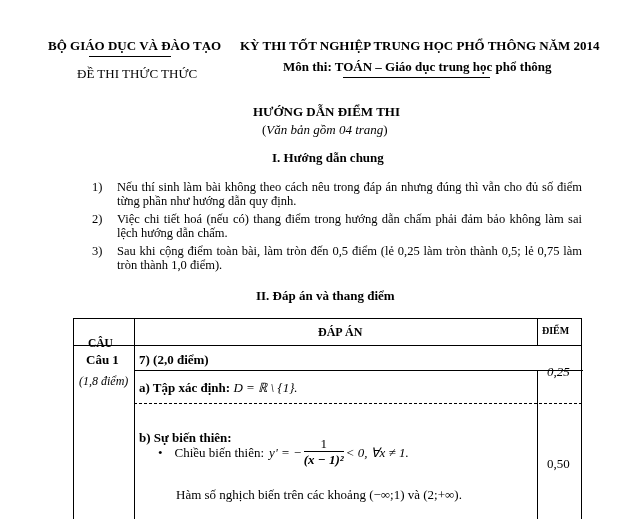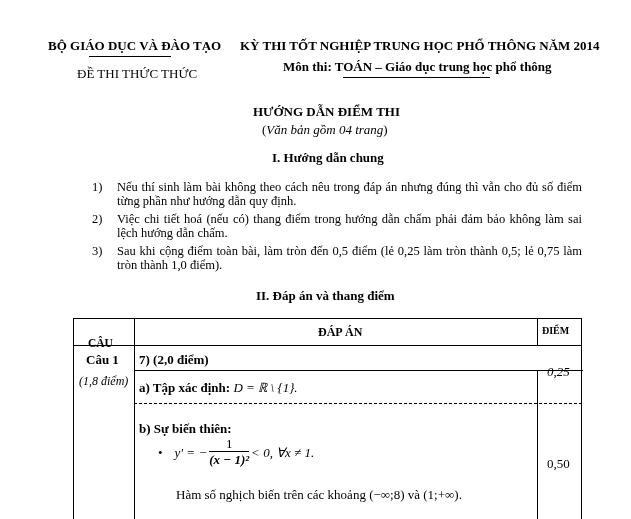--- a/index.html
+++ b/index.html
@@ -73,25 +73,26 @@
   <div class="abs i" style="left:79px; top:374px; font-size:12px;">(1,8 điểm)</div>
 
   <div class="abs b t13" style="left:139px; top:352px;">7) (2,0 điểm)</div>
 
   <div class="abs t13" style="left:139px; top:378px;">
     <span class="b">a) Tập xác định:</span>
     <span class="math">D = ℝ \ {1}.</span>
   </div>
   <div class="abs t13" style="left:547px; top:364px;font-style:italic;">0,25</div>
 
-  <div class="abs b t13" style="left:139px; top:421px;text-align:right;">b) Sự biến thiên:</div>
+  <div class="abs b t13" style="left:139px; top:430px;text-align:right;">b) Sự biến thiên:</div>
   <div class="abs t13" style="left:158px; top:437px; display:flex; align-items:center;">
     <span style="margin-right:12px;">•</span>
+    <span style="margin-right:5px;">Chiều biến thiên:</span>
     <span class="math">y' = −</span>
     <span class="frac">
       <span class="n">1</span>
       <span class="d math">(x − 1)²</span>
     </span>
     <span class="math">&lt; 0, ∀x ≠ 1.</span>
   </div>
   <div class="abs t13" style="left:547px; top:456px;">0,50</div>
-  <div class="abs t13" style="left:176px; top:487px;">Hàm số nghịch biến trên các khoảng (−∞;8) và (1;+∞).</div>
+  <div class="abs t13" style="left:176px; top:487px;">Hàm số nghịch biến trên các khoảng (−∞;1) và (2;+∞).</div>
 </div>
 
 </body></html>

